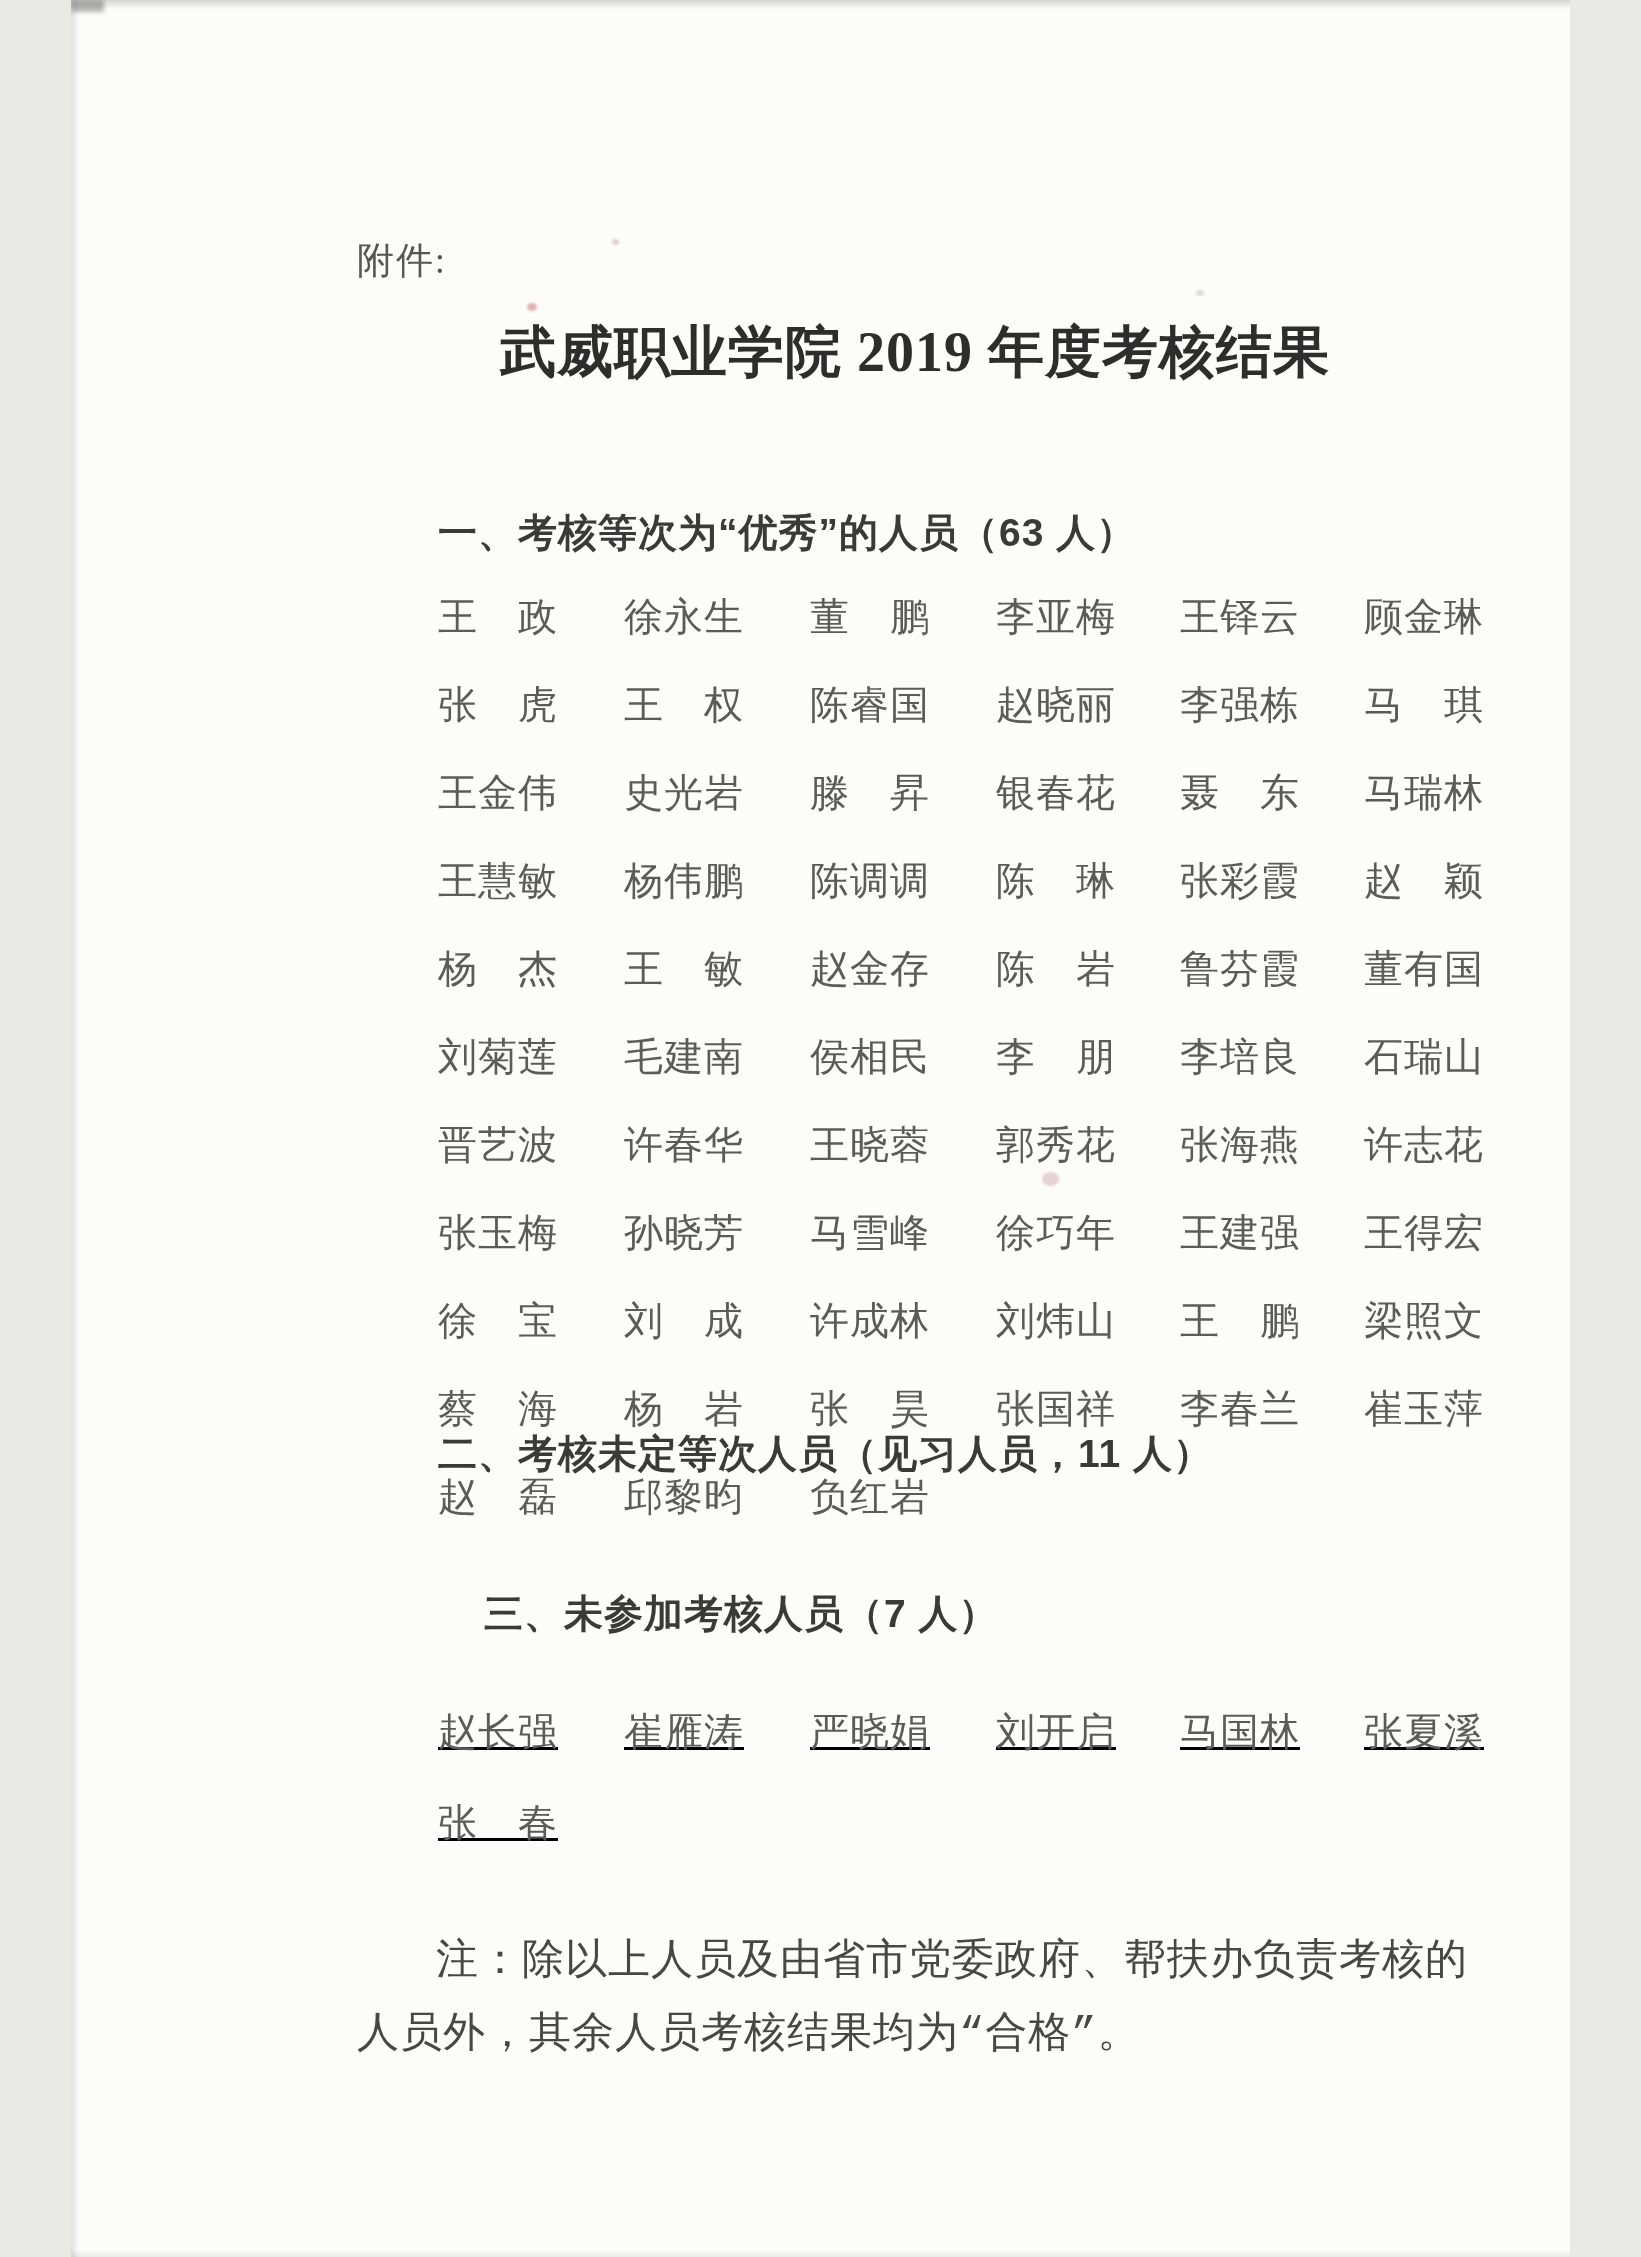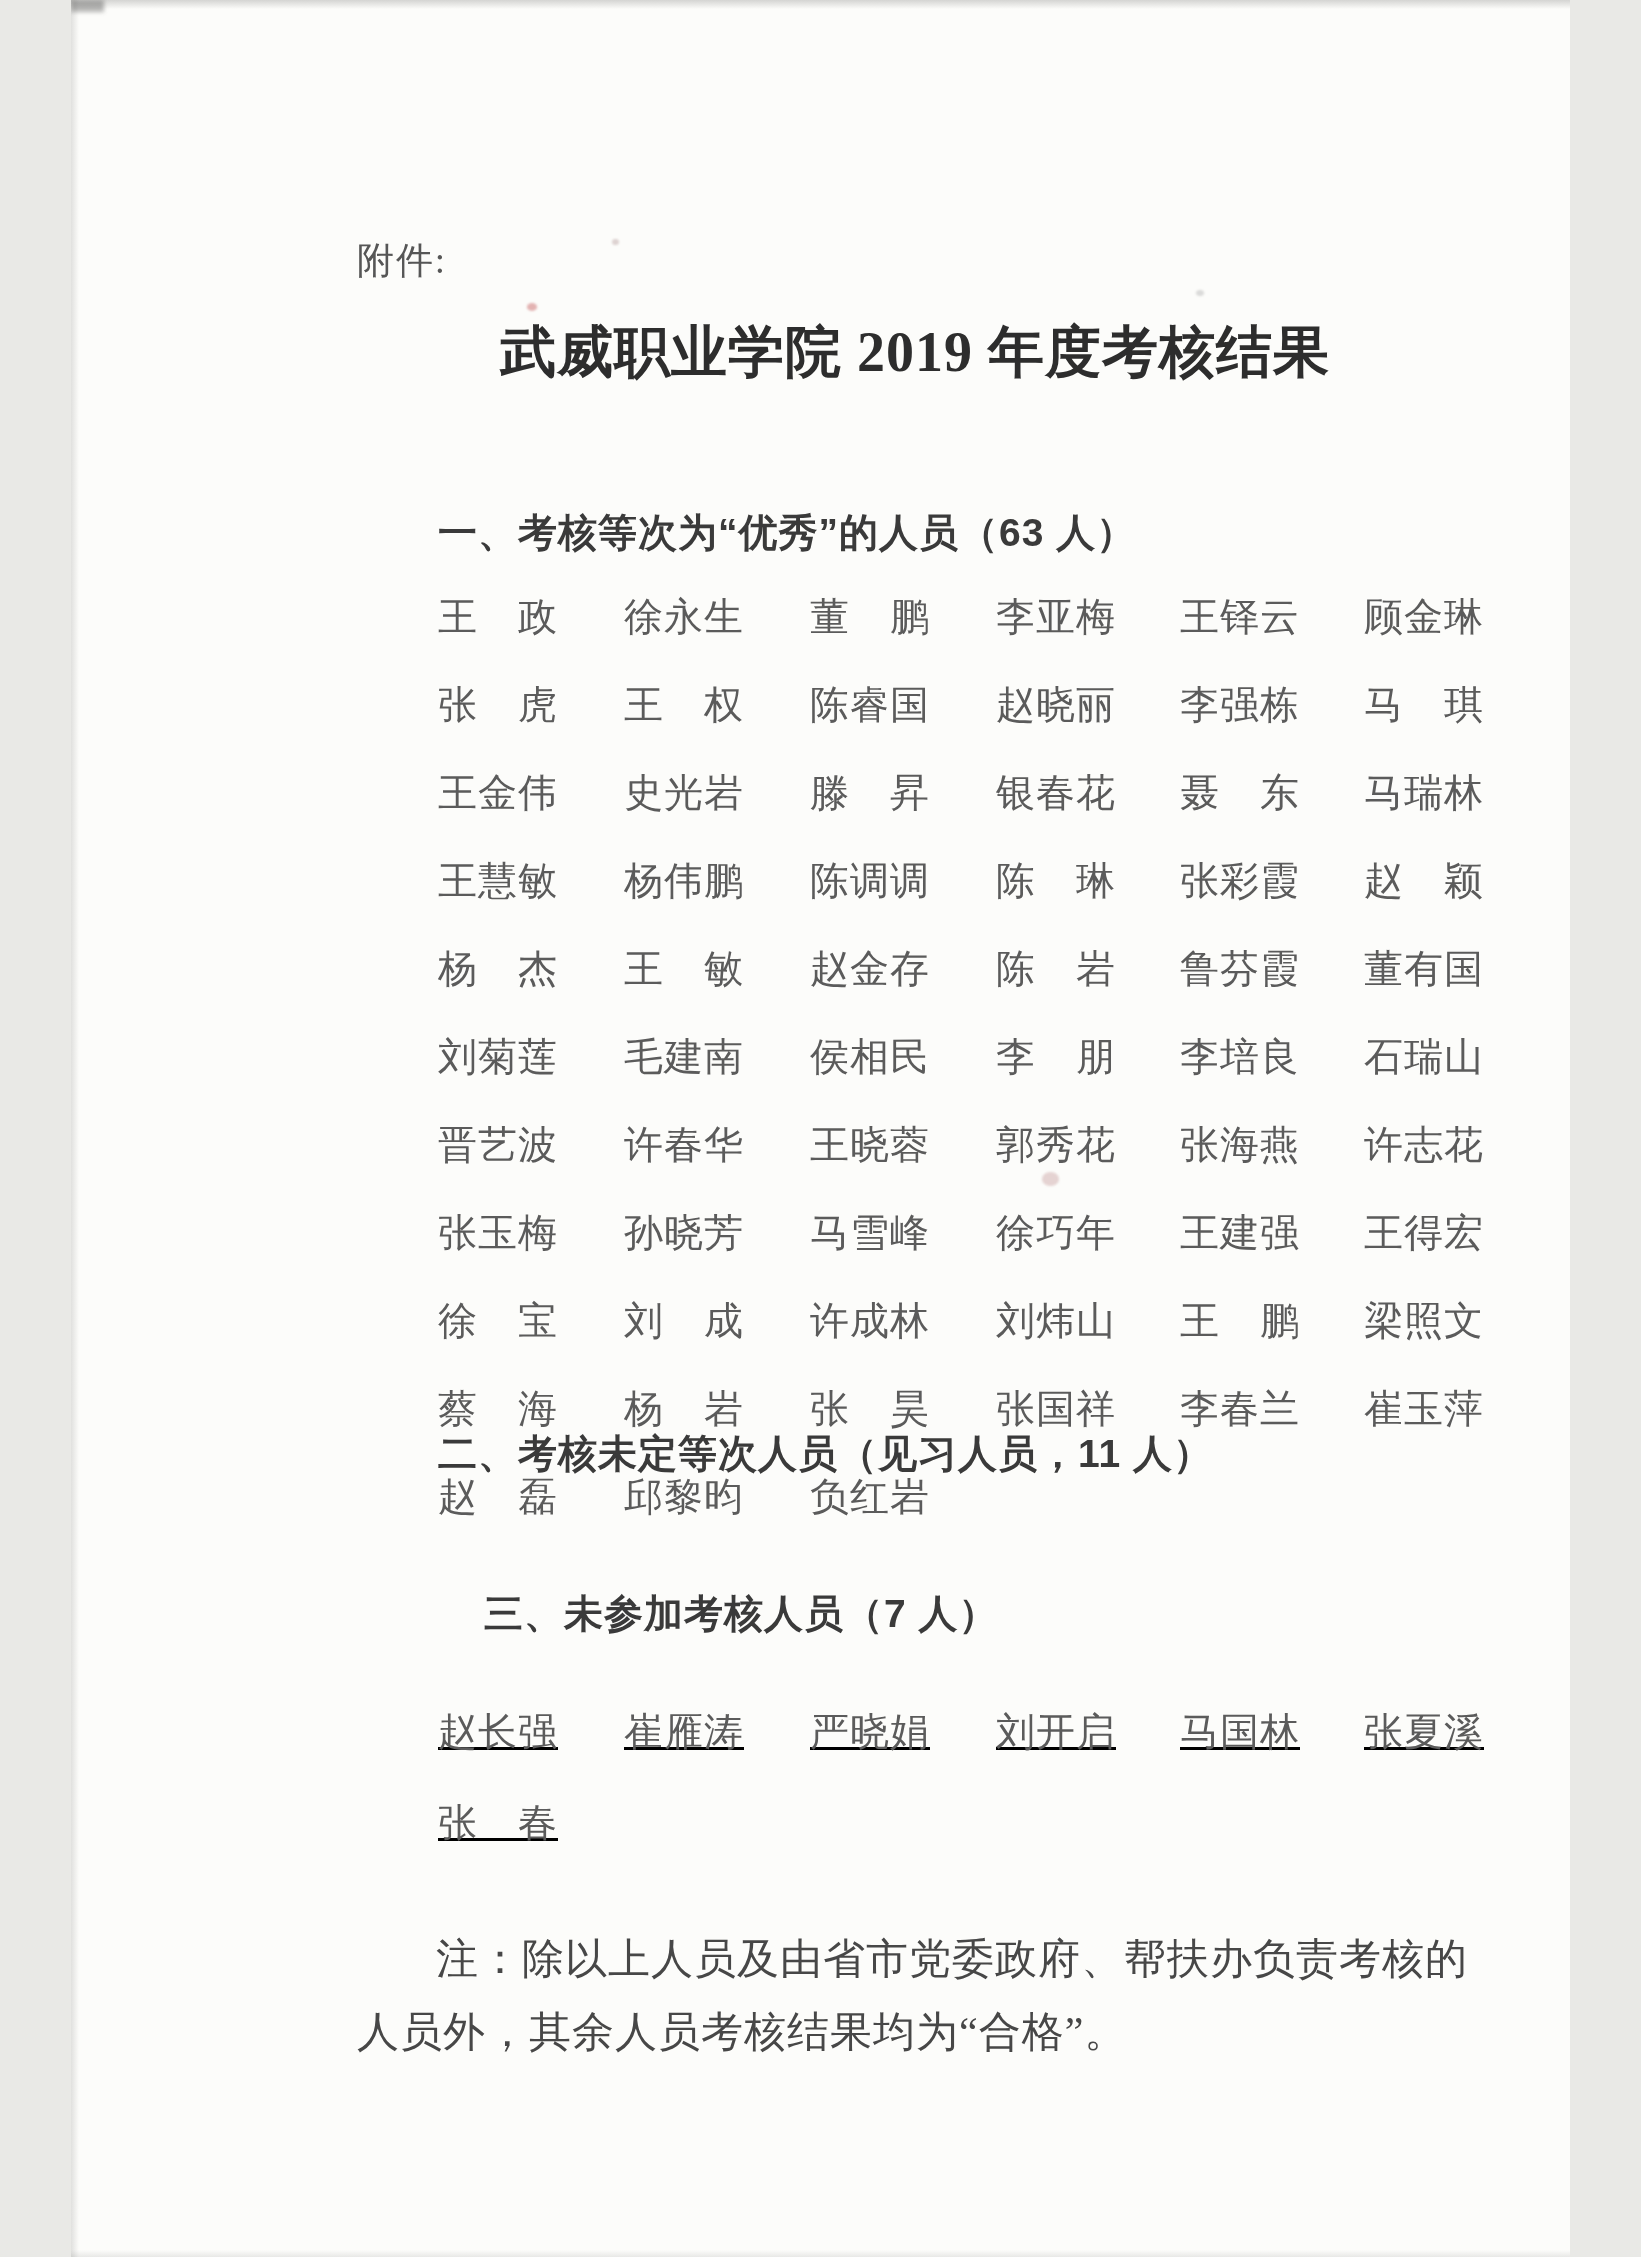--- a/index.html
+++ b/index.html
@@ -65,21 +65,21 @@
   #sec1-names { left:367px; top:579px; grid-auto-rows:76px; }
   #sec2-names { left:367px; top:1481px; grid-auto-rows:79px; }
   #sec3-names { left:367px; top:1692px; grid-auto-rows:79px;text-decoration:underline; }
 
   .name {
     font-size:39px; color:#5b5b5b; white-space:pre; letter-spacing:1px;
   }
 
   .note-line {
     position:absolute; font-size:42px; color:#474747;
-    letter-spacing:1px; white-space:nowrap;
+    letter-spacing:1px; white-space:nowrap;font-family:Liberation Mono, monospace;
   }
   #note-line1 { left:365px; top:1931px; }
   #note-line2 { left:286px; top:2004px; }
 </style>
 </head>
 <body>
 
 <div class="page">
 
   <div class="scan-edge-top"></div>

